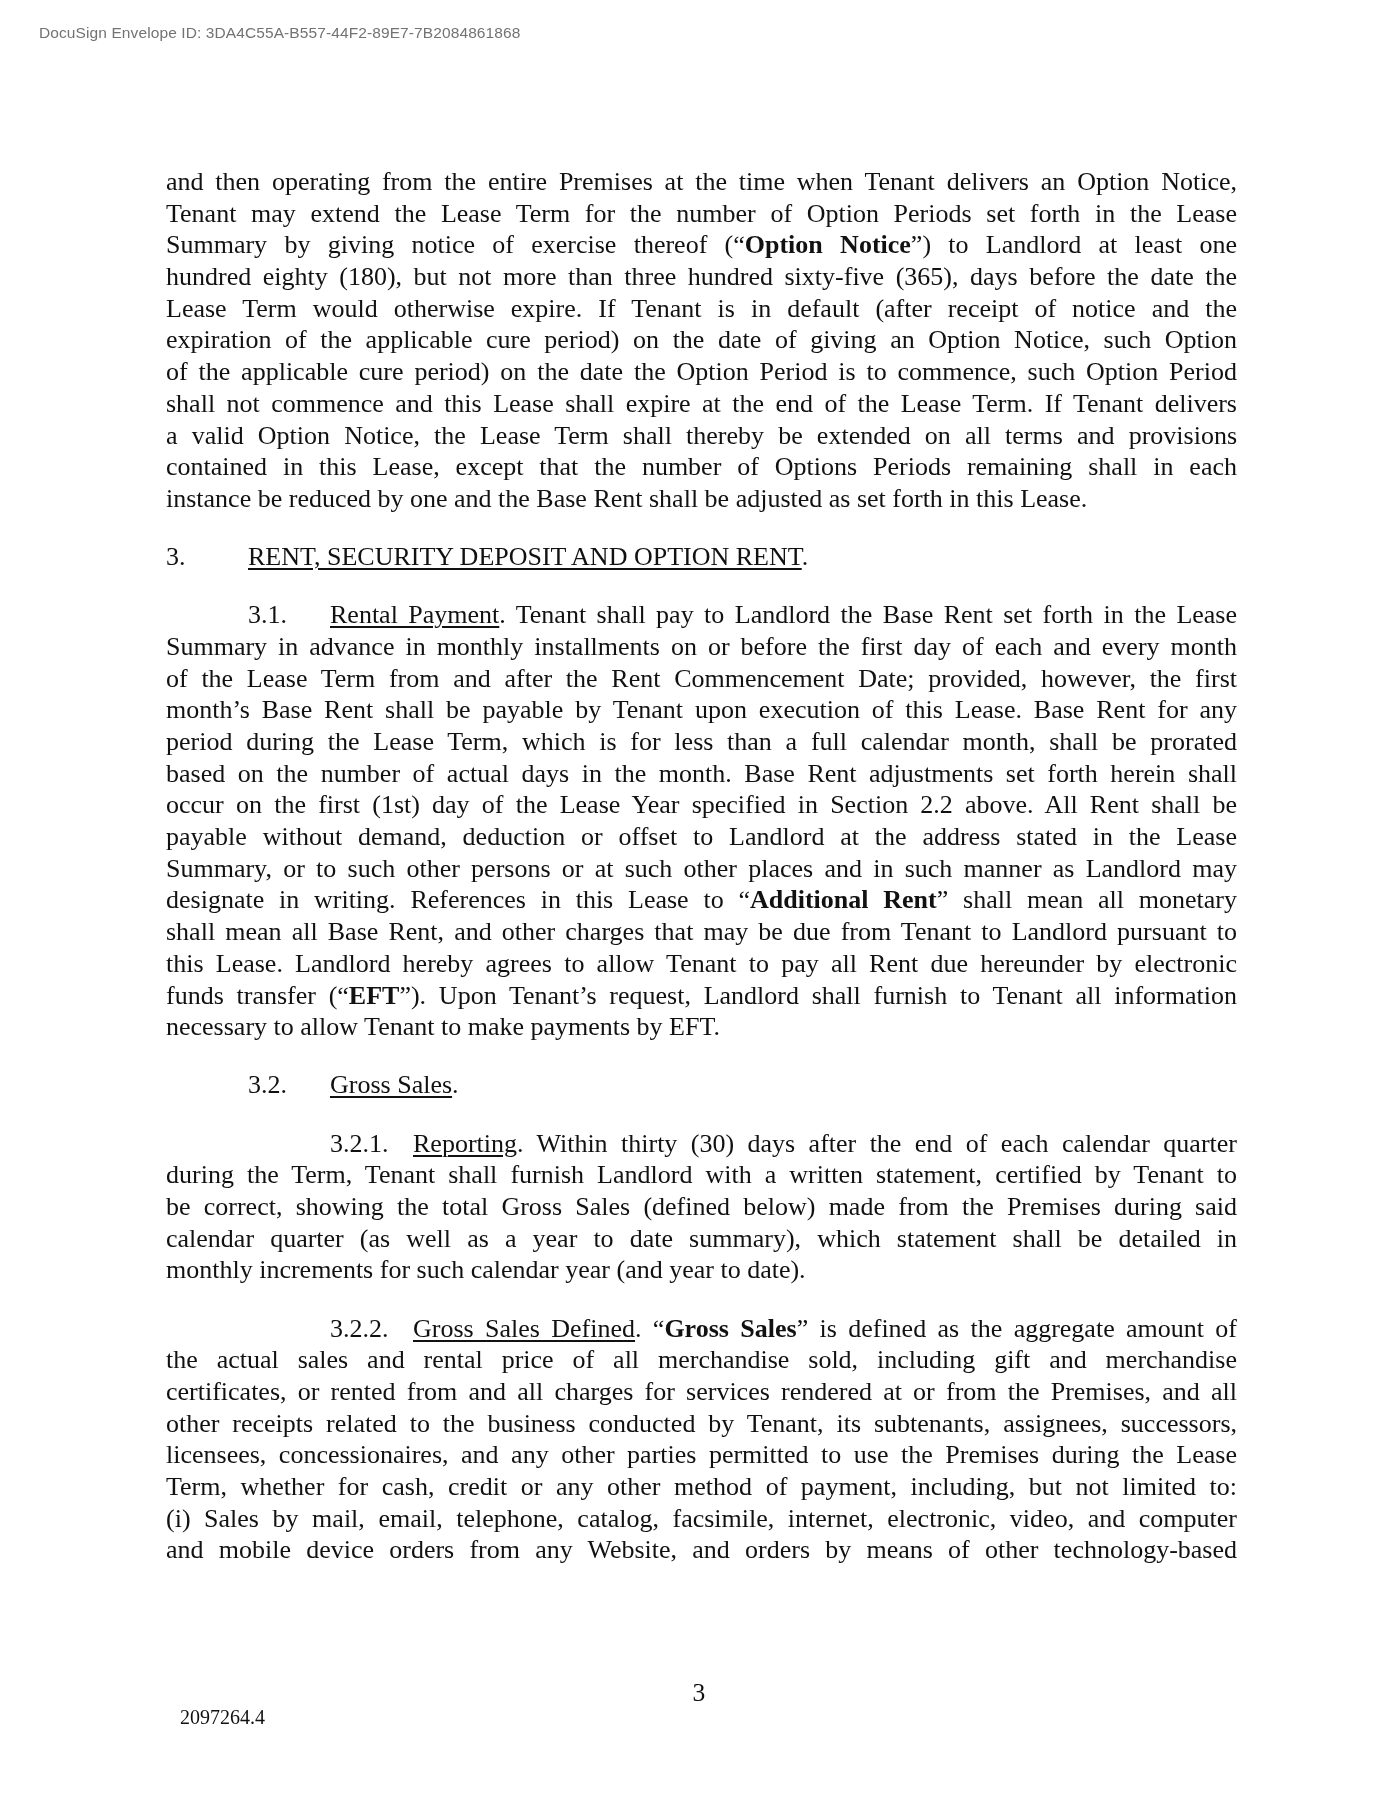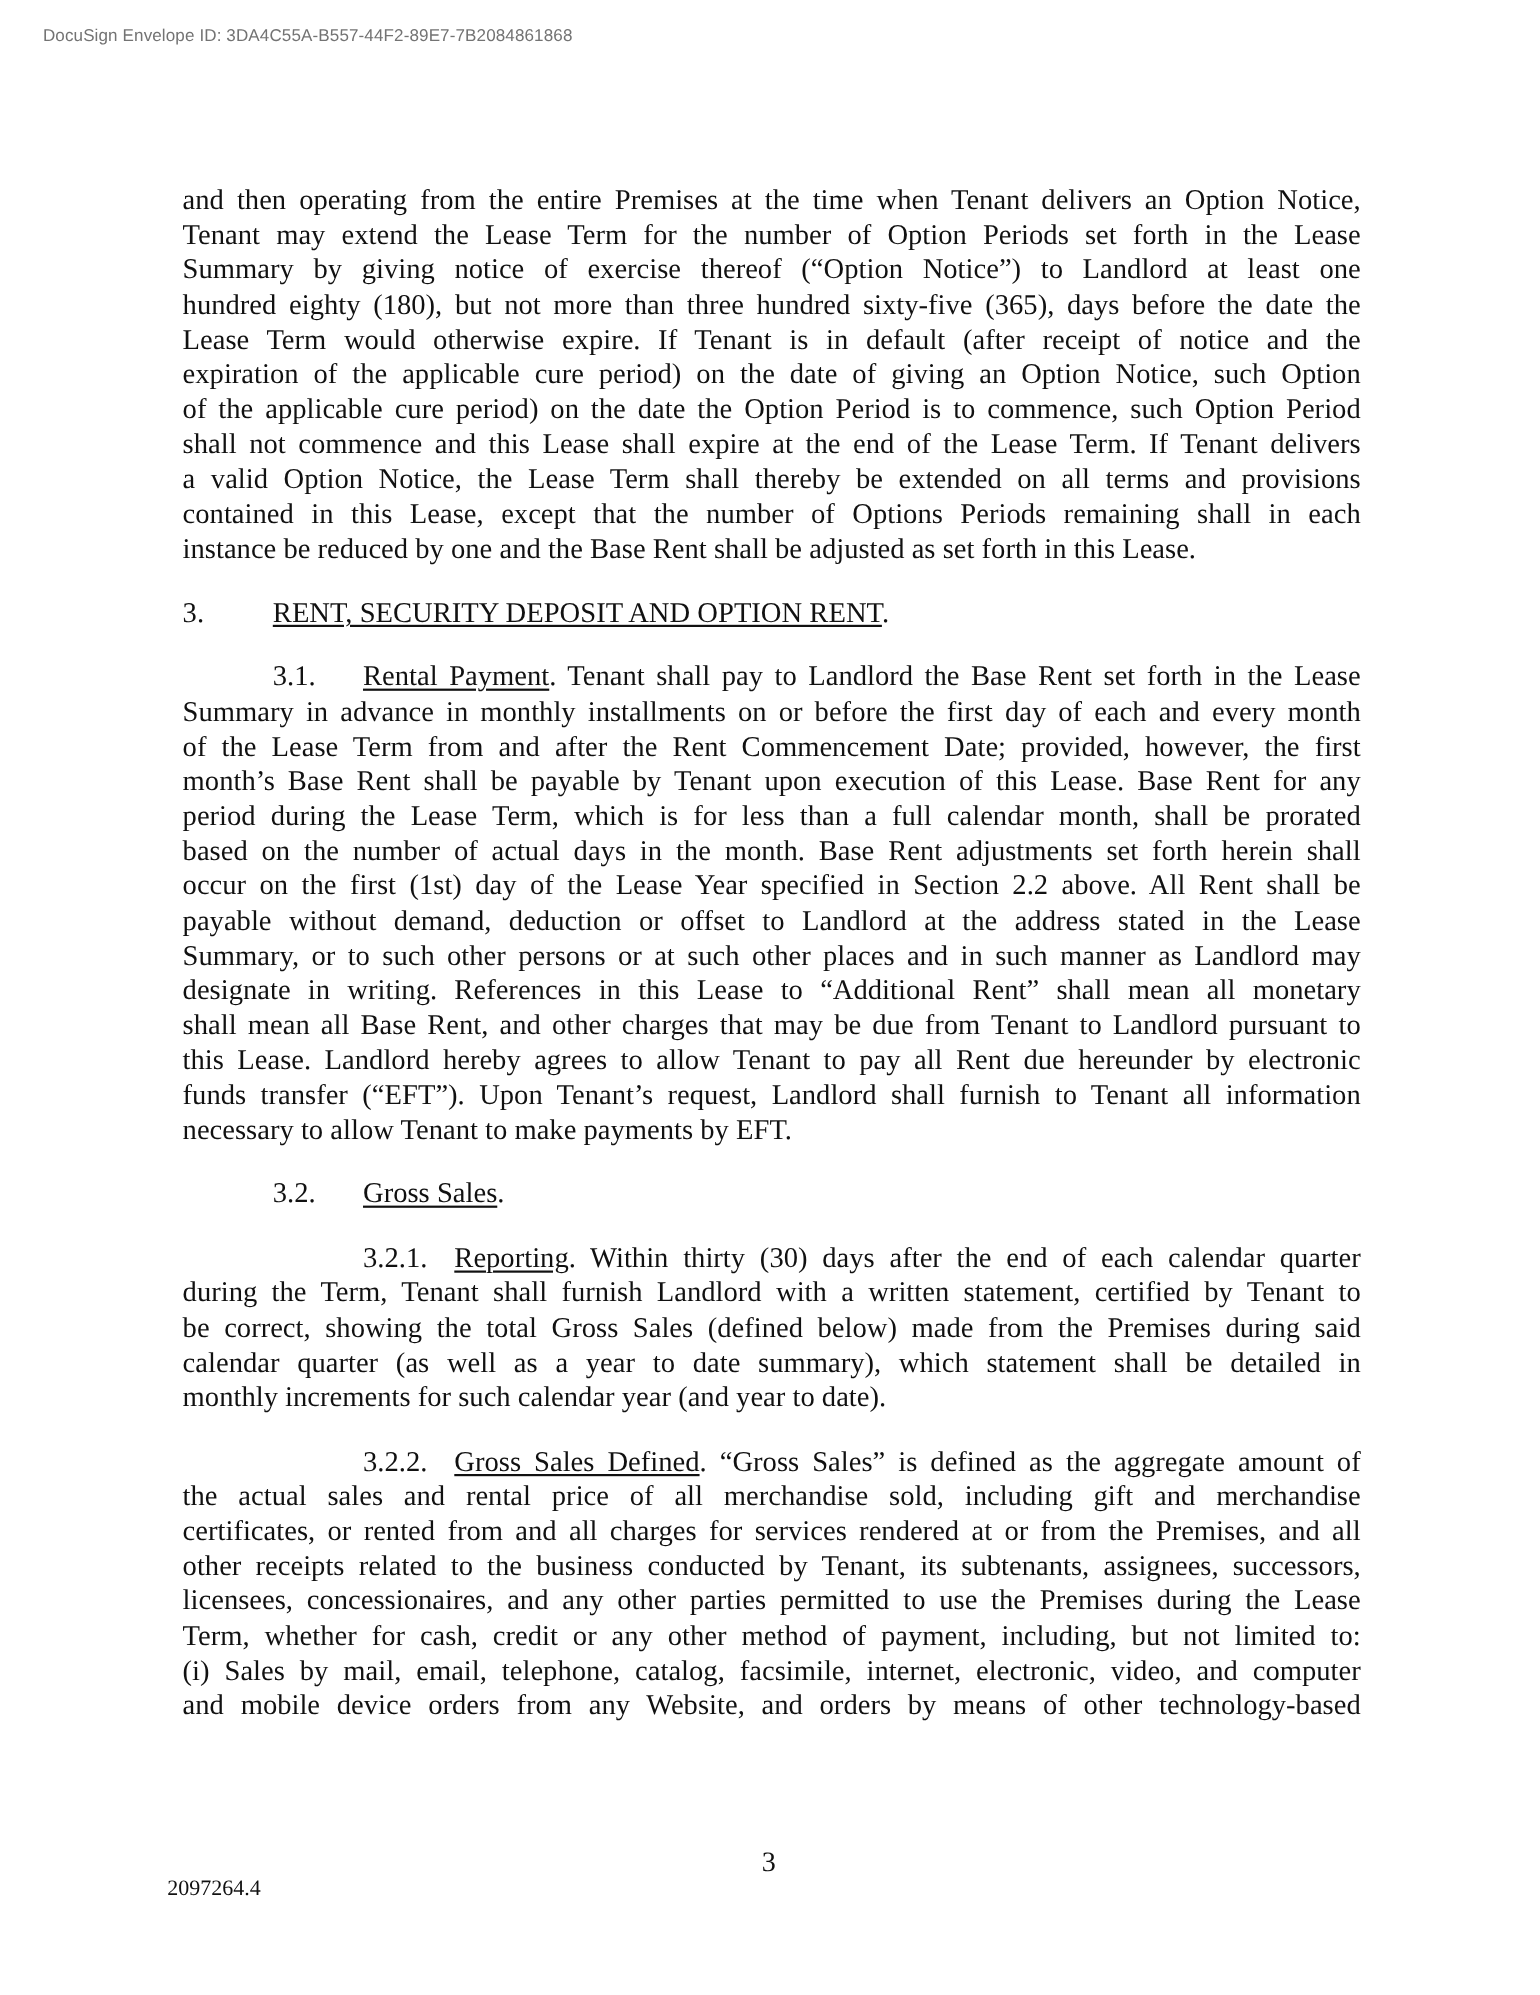--- a/index.html
+++ b/index.html
@@ -16,33 +16,33 @@
   .line {
     height: 31.7px; line-height: 31.7px; white-space: nowrap;
     text-align: justify; text-align-last: justify; display: block;
     overflow: visible;
   }
   .line.last { text-align-last: left; }
   .gap { height: 26.5px; }
   .heading { display: flex; height: 31.7px; line-height: 31.7px; }
   .heading .num { width: 82px; }
   .u { text-decoration: underline; text-decoration-thickness: 1.5px; text-underline-offset: 3px; }
-  b { font-weight: normal; }
+  b { font-weight: bold; }
   .ind1 { padding-left: 82px; }
   .ind2 { padding-left: 164px; }
   .sub-num { display: inline-block; width: 82px; }
   .sub-num2 { display: inline-block; width: 83px; }
   .page-number {
     position: absolute; left: 0; width: 1400px; top: 1678px; text-align: center;
     font-family: "Liberation Serif", serif; font-size: 25.6px; color: #111;
     padding-left: 0;
   }
   .page-number span { position: relative; left: -1px; }
   .docnum {
-    position: absolute; left: 152px; top: 1706px;
+    position: absolute; left: 180px; top: 1706px;
     font-family: "Liberation Serif", serif; font-size: 20px; color: #111;
   }
 </style>
 </head>
 <body>
 
 <div class="envelope">DocuSign Envelope ID: 3DA4C55A-B557-44F2-89E7-7B2084861868</div>
 
 <div class="page-body">
 

